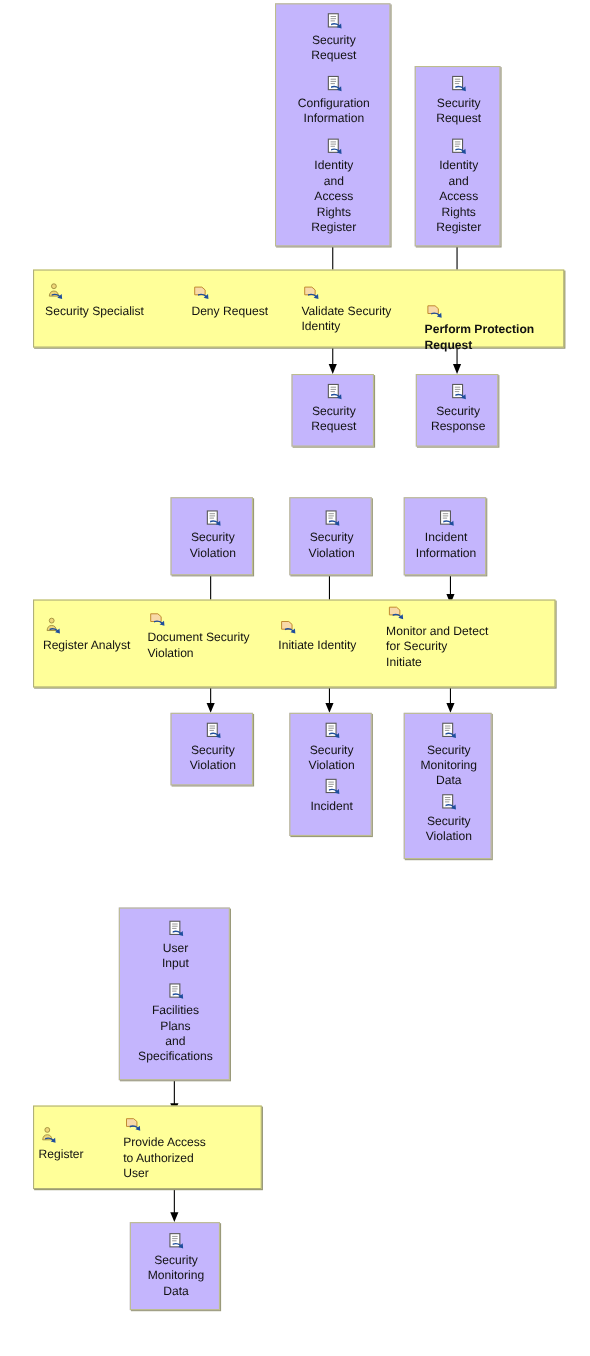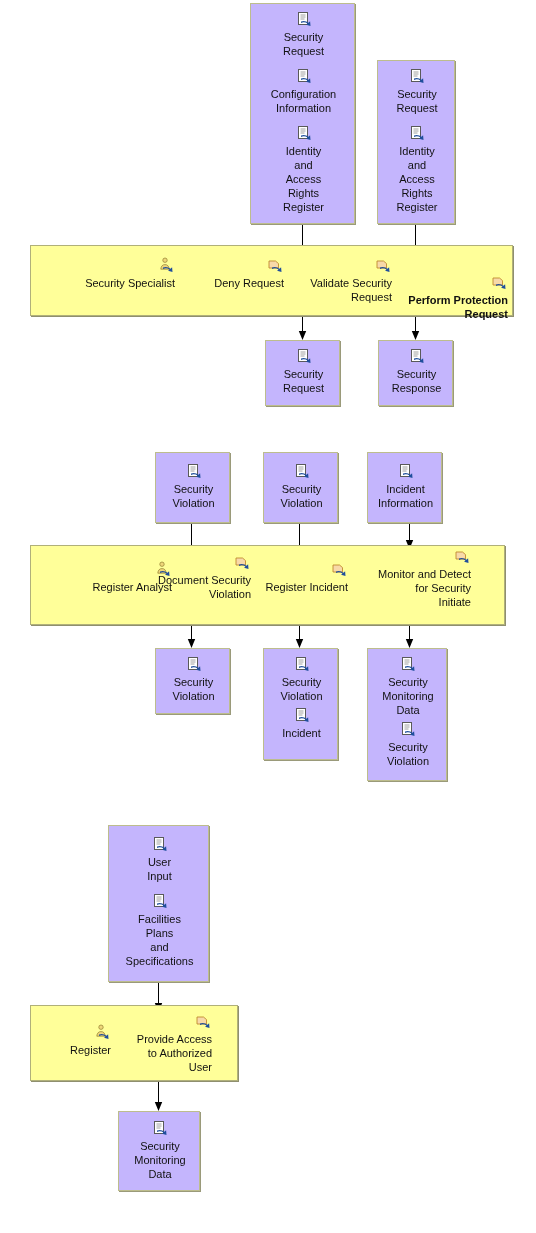--- a/index.html
+++ b/index.html
@@ -54,21 +54,21 @@
   .icon-wrap {
     display: block;
     height: 18px;
     margin-bottom: 1px;
   }
   .icon-wrap svg { display: inline-block; vertical-align: top; }
 
   
   .lane-item {
     position: absolute;
-    text-align: right;
+    text-align: left;
     line-height: 14px;
     color: #111111;
   }
   .lane-item .label { display: block; white-space: pre-line; }
 
   
   svg#wires {
     position: absolute;
     left: 0; top: 0;
     width: 536px;
@@ -215,21 +215,21 @@
       <span class="label">Deny Request</span>
     </div>
     <div class="lane-item" style="left:243px; top:11px; width:118px;">
       <span class="icon-wrap">
         <svg width="18" height="18" viewBox="0 0 18 18">
           <path d="M3 4 h6.5 l3 2.6 v4.4 h-9.5 z" fill="#f8d9a8" stroke="#c08a30" stroke-width="0.9"></path>
           <path d="M6 10.5 q4 -1.4 7.5 1.2 l1.6 -1.4 l0.4 4.6 l-4.4 -1.2 l1.4 -1.2 q-3 -2.2 -6.5 -0.6 z" fill="#1f4e9c"></path>
         </svg>
       </span>
       <span class="label">Validate Security
-Request</span>
+Identity</span>
     </div>
     <div class="lane-item" style="left:355px; top:28px; width:122px;font-weight:bold;">
       <span class="icon-wrap">
         <svg width="18" height="18" viewBox="0 0 18 18">
           <path d="M3 4 h6.5 l3 2.6 v4.4 h-9.5 z" fill="#f8d9a8" stroke="#c08a30" stroke-width="0.9"></path>
           <path d="M6 10.5 q4 -1.4 7.5 1.2 l1.6 -1.4 l0.4 4.6 l-4.4 -1.2 l1.4 -1.2 q-3 -2.2 -6.5 -0.6 z" fill="#1f4e9c"></path>
         </svg>
       </span>
       <span class="label">Perform Protection
 Request</span>
@@ -334,21 +334,21 @@
       <span class="label">Document Security
 Violation</span>
     </div>
     <div class="lane-item" style="left:222px; top:15px; width:95px;">
       <span class="icon-wrap">
         <svg width="18" height="18" viewBox="0 0 18 18">
           <path d="M3 4 h6.5 l3 2.6 v4.4 h-9.5 z" fill="#f8d9a8" stroke="#c08a30" stroke-width="0.9"></path>
           <path d="M6 10.5 q4 -1.4 7.5 1.2 l1.6 -1.4 l0.4 4.6 l-4.4 -1.2 l1.4 -1.2 q-3 -2.2 -6.5 -0.6 z" fill="#1f4e9c"></path>
         </svg>
       </span>
-      <span class="label">Register Incident</span>
+      <span class="label">Initiate Identity</span>
     </div>
     <div class="lane-item" style="left:320px; top:2px; width:120px;">
       <span class="icon-wrap">
         <svg width="18" height="18" viewBox="0 0 18 18">
           <path d="M3 4 h6.5 l3 2.6 v4.4 h-9.5 z" fill="#f8d9a8" stroke="#c08a30" stroke-width="0.9"></path>
           <path d="M6 10.5 q4 -1.4 7.5 1.2 l1.6 -1.4 l0.4 4.6 l-4.4 -1.2 l1.4 -1.2 q-3 -2.2 -6.5 -0.6 z" fill="#1f4e9c"></path>
         </svg>
       </span>
       <span class="label">Monitor and Detect
 for Security

